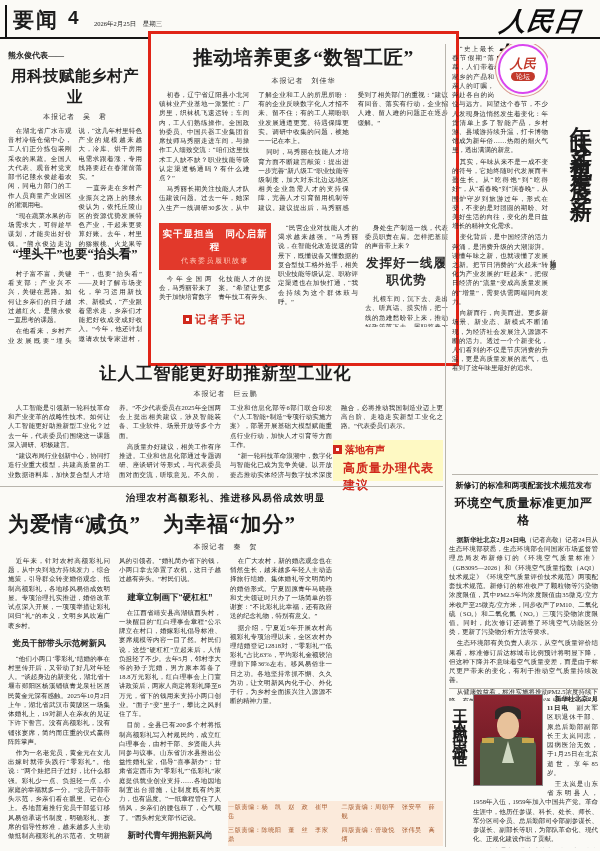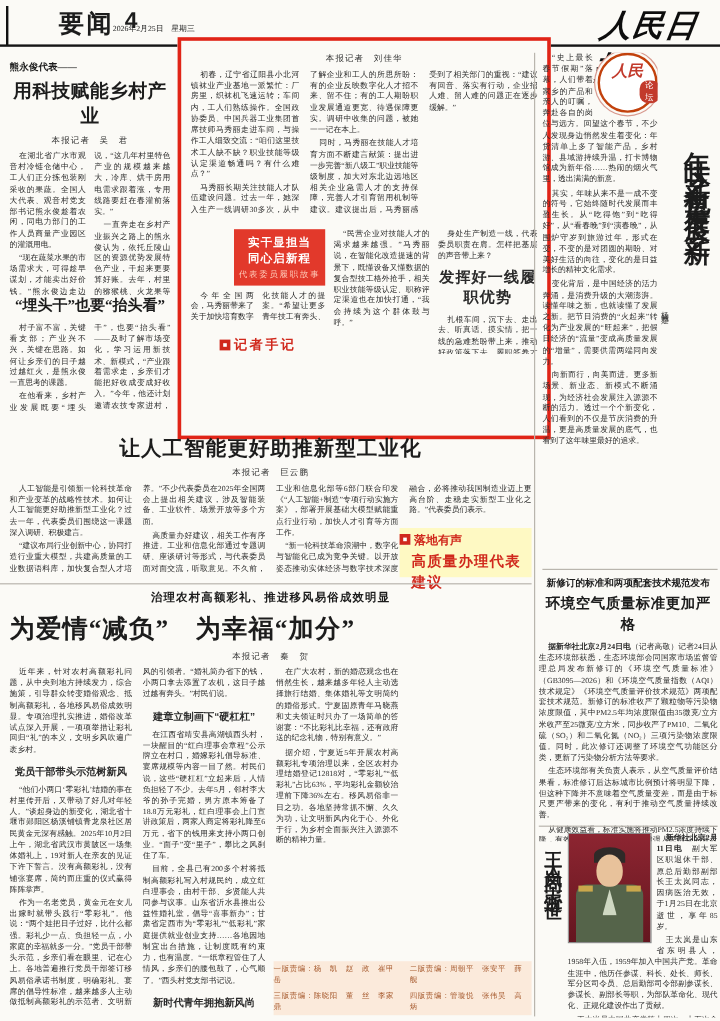--- a/index.html
+++ b/index.html
@@ -2,21 +2,21 @@
 <html lang="zh"><head>
 <meta charset="utf-8">
 <style>
   html,body{margin:0;padding:0;}
   body{
     width:600px;height:851px;position:relative;overflow:hidden;
     background:#fbfaf6;color:#1c1c1c;
     font-family:"Liberation Serif","DejaVu Serif",serif;
   }
   .abs{position:absolute;}
-  .sans{font-family:"Liberation Sans","DejaVu Sans",sans-serif;margin-left:36px;}
+  .sans{font-family:"Liberation Sans","DejaVu Sans",sans-serif;}
   .bt{font-size:6.5px;line-height:1.42;text-align:justify;color:#2a2a2a;}
   .bt p{margin:0 0 2px 0;text-indent:1.2em;}
   .c2{column-count:2;column-gap:7px;column-fill:auto;}
   .c3{column-count:3;column-gap:9px;column-fill:auto;}
   .c4{column-count:4;column-gap:9px;column-fill:auto;}
   .kicker{font-size:8px;font-weight:bold;}
   .byline{font-size:7px;text-align:center;color:#333;letter-spacing:1px;}
   .red{color:#d0281c;}
   .marker{display:inline-block;width:3px;height:3px;border:3px solid #d0281c;background:#fff;margin-right:3px;vertical-align:-1px;}
   .vrule{background:#b9b5ad;width:1px;}
@@ -55,21 +55,21 @@
   .colA .mini{margin-top:4px;height:36px;overflow:hidden;}
   .note-label{text-align:center;margin-top:4px;font-size:11px;font-weight:bold;letter-spacing:2px;color:#d0281c;}
   .colB{width:80px;flex:0 0 80px;overflow:hidden;}
   .colC{flex:1;overflow:hidden;}
   .colC .sub-t{font-size:12.5px;text-align:center;margin:4px 0;letter-spacing:1px;}
 
   
   #div-main{left:445px;top:44px;width:1px;height:803px;}
   #art-nianwei{left:452px;top:44px;width:146px;height:424px;display:flex;}
   #nianwei-text{width:96px;flex:0 0 96px;height:424px;overflow:hidden;}
-  .forum-badge{float:right;width:46px;height:46px;margin:0 0 4px 4px;border:2px solid #c2410c;border-radius:50%;box-shadow:0 0 0 2px #fbfaf6,0 0 0 3px #d8998e;display:flex;flex-direction:column;align-items:center;justify-content:center;background:#fff;}
+  .forum-badge{float:right;width:46px;height:46px;margin:0 0 4px 4px;border:2px solid #d946ef;border-radius:50%;box-shadow:0 0 0 2px #fbfaf6,0 0 0 3px #d8998e;display:flex;flex-direction:column;align-items:center;justify-content:center;background:#fff;}
   .forum-badge .f1{font-size:13px;font-weight:bold;font-style:italic;color:#c23a2c;line-height:1;}
   .forum-badge .f2{font-size:7px;color:#fff;background:#c23a2c;border-radius:7px;padding:0 5px;margin-top:2px;}
   #nianwei-titlecol{flex:1;position:relative;}
   #nianwei-title{position:absolute;right:2px;top:64px;writing-mode:vertical-rl;font-size:22px;font-weight:bold;letter-spacing:8px;line-height:1.4;}
   #nianwei-author{position:absolute;left:0px;top:210px;writing-mode:vertical-rl;font-size:6.5px;color:#333;letter-spacing:2px;}
   #rule-r1{left:452px;top:474px;width:146px;}
   #art-huanjing{left:449px;top:480px;width:149px;}
   #art-huanjing .k{font-size:8px;font-weight:bold;text-align:center;}
   #art-huanjing .t{font-size:12px;text-align:center;margin:4px 0 6px 0;letter-spacing:0.5px;}
   #art-huanjing .bt{height:166px;overflow:hidden;}
@@ -129,20 +129,21 @@
 
 <div class="abs" id="art-maitou">
   <h3 class="t">“埋头干”也要“抬头看”</h3>
   <div class="bt c2">
     <p>村子富不富，关键看支部；产业兴不兴，关键在思路。如何让乡亲们的日子越过越红火，是熊永俊一直思考的课题。</p>
     <p>在他看来，乡村产业发展既要“埋头干”，也要“抬头看”——及时了解市场变化，学习运用新技术、新模式，“产业跟着需求走，乡亲们才能把好收成变成好收入。”今年，他还计划邀请农技专家进村，把田间课堂办到家门口。</p>
   </div>
 </div>
 
 <div class="abs" id="frame">
+  <h1 class="t">推动培养更多“数智工匠”</h1>
   <div class="byline">本报记者　刘佳华</div>
   <div class="bt c3">
     <p>初春，辽宁省辽阳县小北河镇袜业产业基地一派繁忙：厂房里，织袜机飞速运转；车间内，工人们熟练操作。全国政协委员、中国兵器工业集团首席技师马秀丽走进车间，与操作工人细致交流：“咱们这里技术工人缺不缺？职业技能等级认定渠道畅通吗？有什么难点？”</p>
     <p>马秀丽长期关注技能人才队伍建设问题。过去一年，她深入生产一线调研30多次，从中了解企业和工人的所思所盼：有的企业反映数字化人才招不来、留不住；有的工人期盼职业发展通道更宽、待遇保障更实。调研中收集的问题，被她一一记在本上。</p>
     <p>同时，马秀丽在技能人才培育方面不断建言献策：提出进一步完善“新八级工”职业技能等级制度，加大对东北边远地区相关企业急需人才的支持保障，完善人才引育留用机制等建议。建议提出后，马秀丽感受到了相关部门的重视：“建议有回音、落实有行动，企业招人难、留人难的问题正在逐步缓解。”</p>
   </div>
   <div id="frame-row2">
     <div class="colA">
       <div class="badge sans">
         <div class="b1">实干显担当　同心启新程</div>

